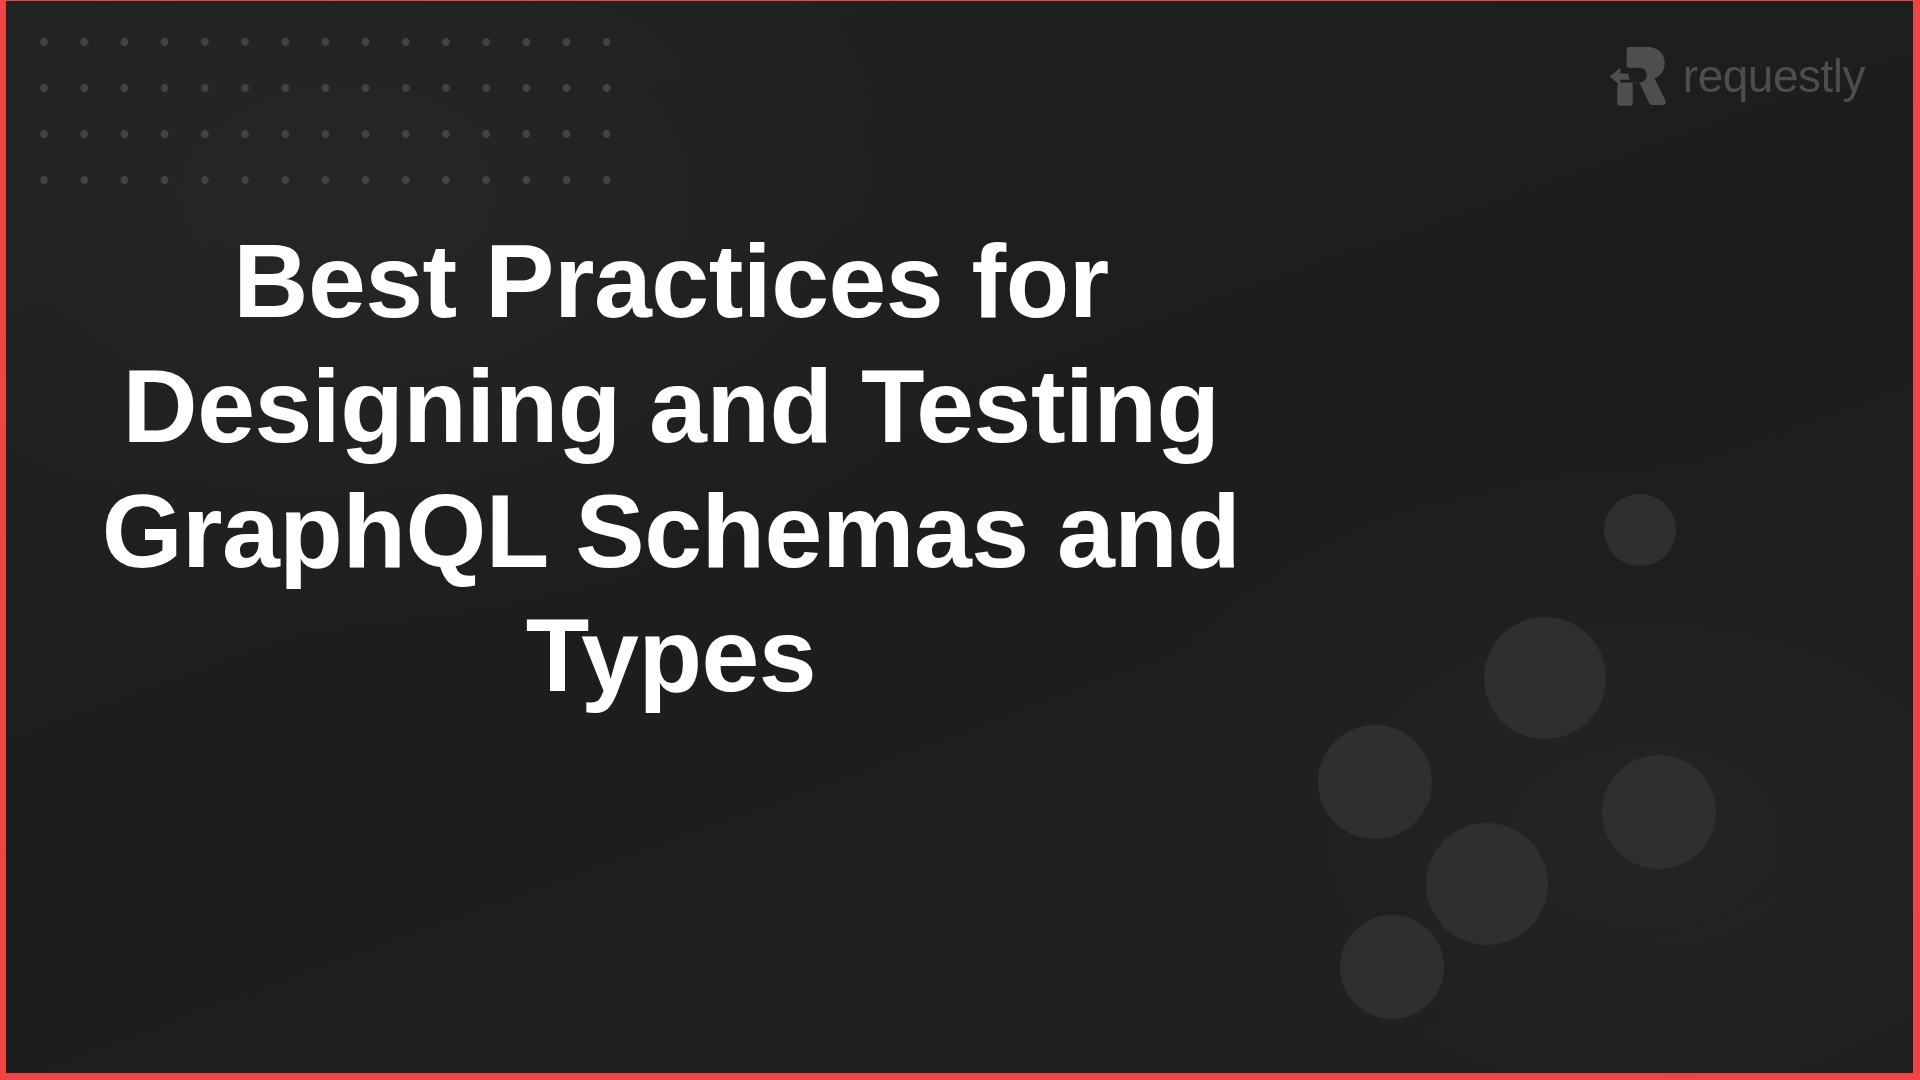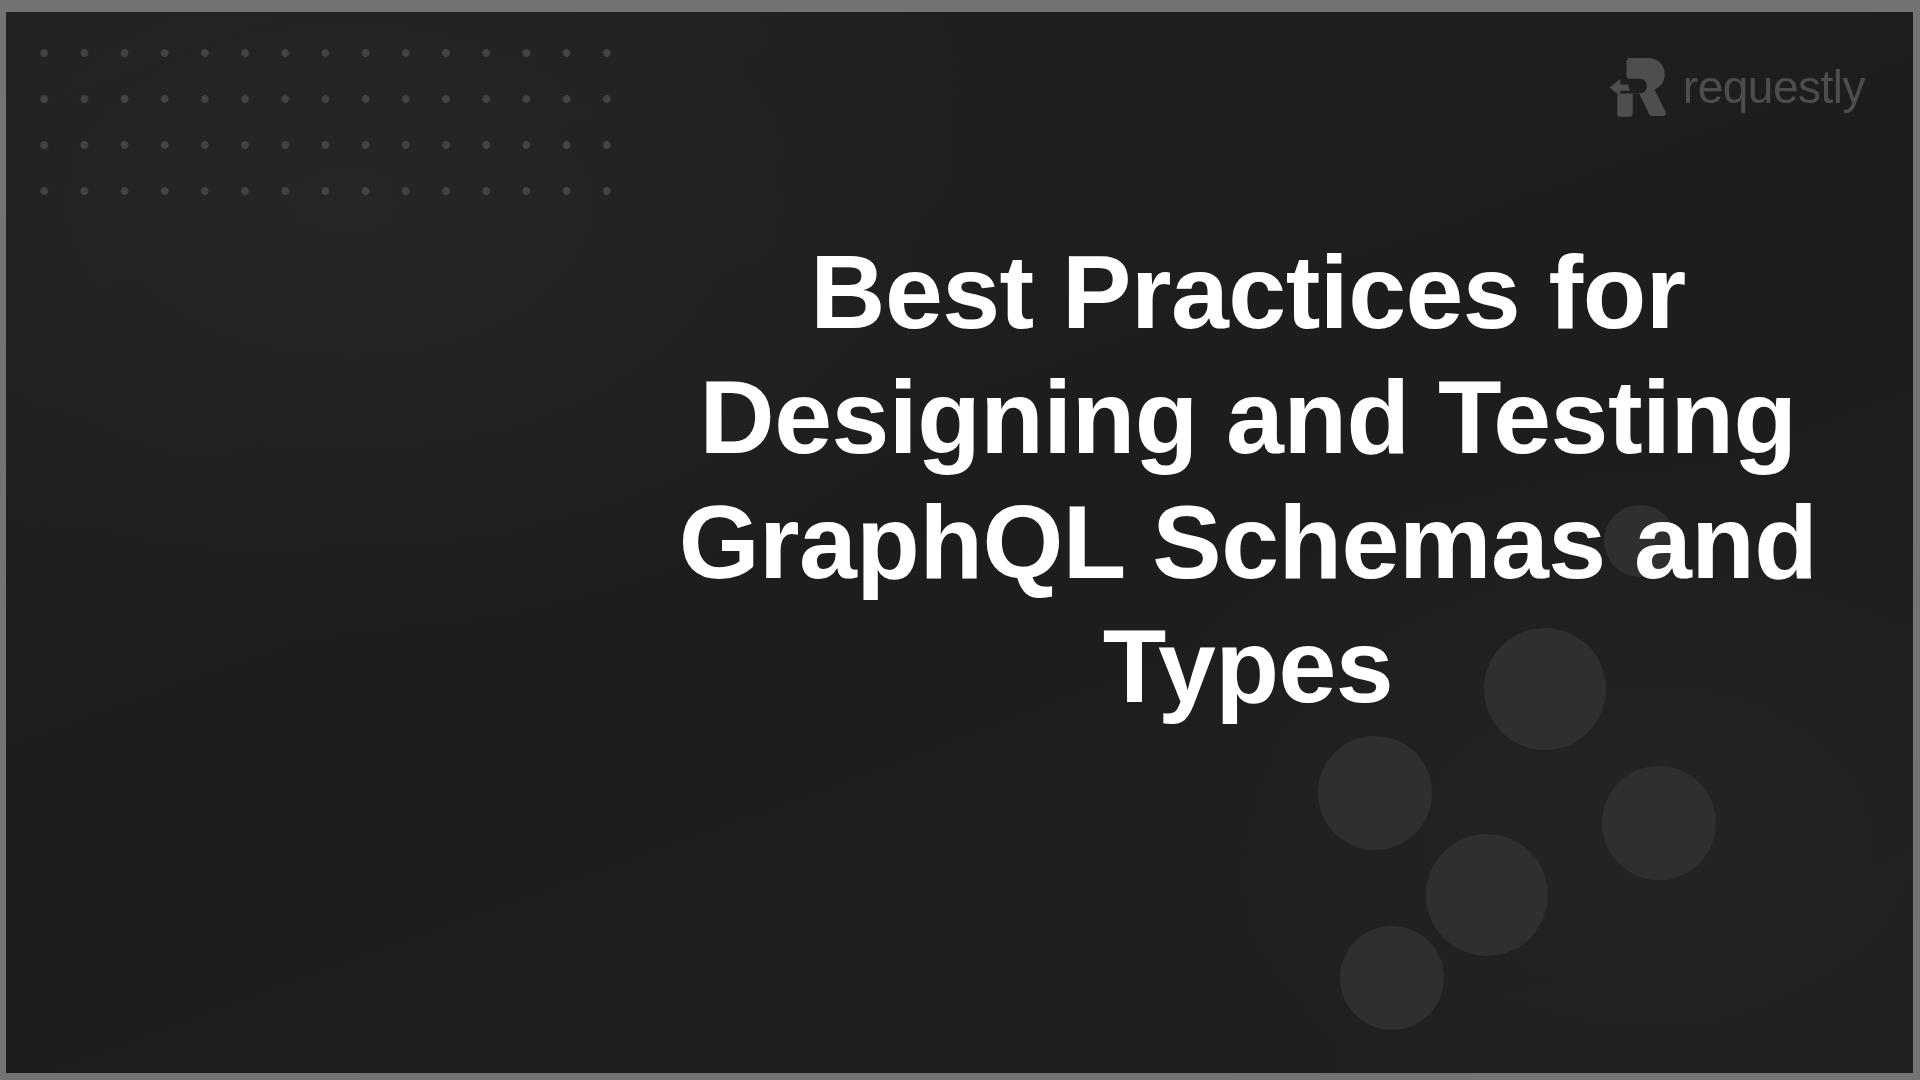--- a/index.html
+++ b/index.html
@@ -13,22 +13,22 @@
     height: 1080px;
     overflow: hidden;
     font-family: "Liberation Sans", "DejaVu Sans", sans-serif;
   }
 
   .cover-frame {
     position: relative;
     width: 1920px;
     height: 1080px;
     box-sizing: border-box;
-    background: #737373;
-    padding: 12px 7px 7px 6px;
+    background: #ef4444;
+    padding: 1px 7px 7px 6px;
   }
 
   .cover-canvas {
     position: relative;
     width: 100%;
     height: 100%;
     overflow: hidden;
     background:
       radial-gradient(ellipse 1100px 700px at 18% 18%, #252727 0%, rgba(37,39,39,0) 62%),
       radial-gradient(ellipse 900px 620px at 86% 78%, #232525 0%, rgba(35,37,37,0) 60%),
@@ -84,21 +84,21 @@
     white-space: nowrap;
   }
 
   
   .title-wrap {
     position: absolute;
     left: 0;
     right: 0;
     top: 218px;
     display: flex;
-    justify-content: flex-end;
+    justify-content: flex-start;
   }
   .cover-title {
     margin: 0;
     width: 1330px;
     text-align: center;
     color: #ffffff;
     font-size: 104px;
     font-weight: 700;
     line-height: 1.2;
     letter-spacing: -0.5px;

